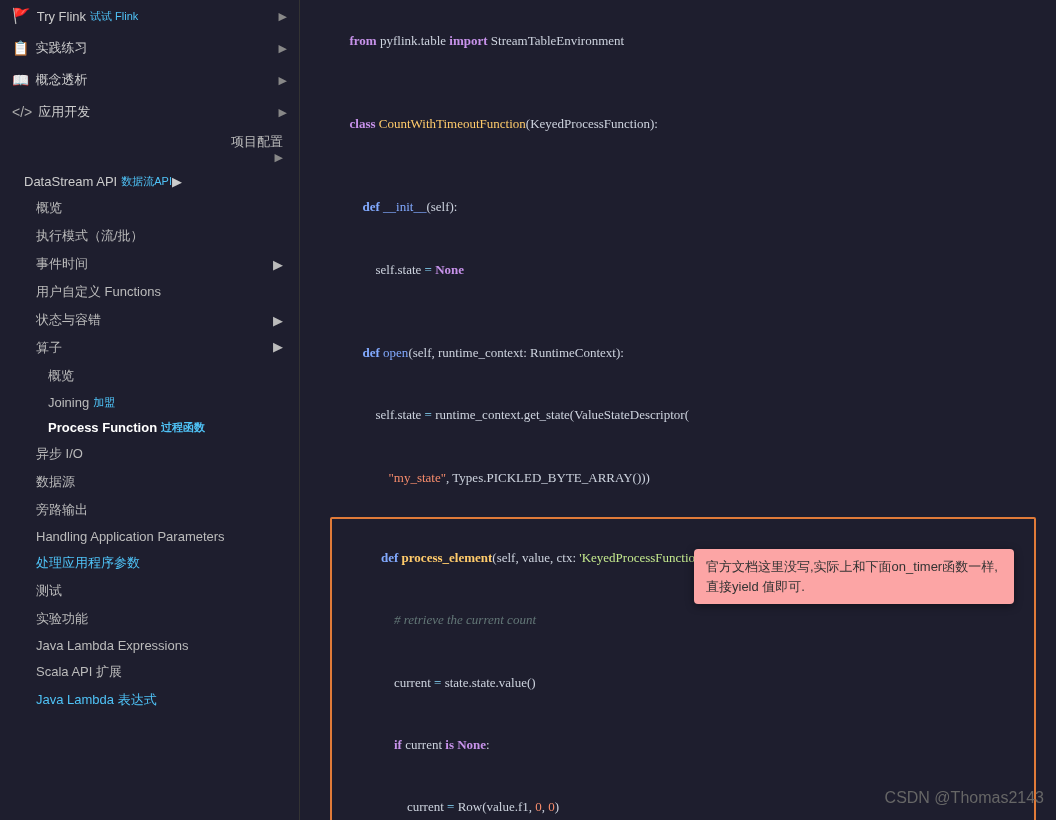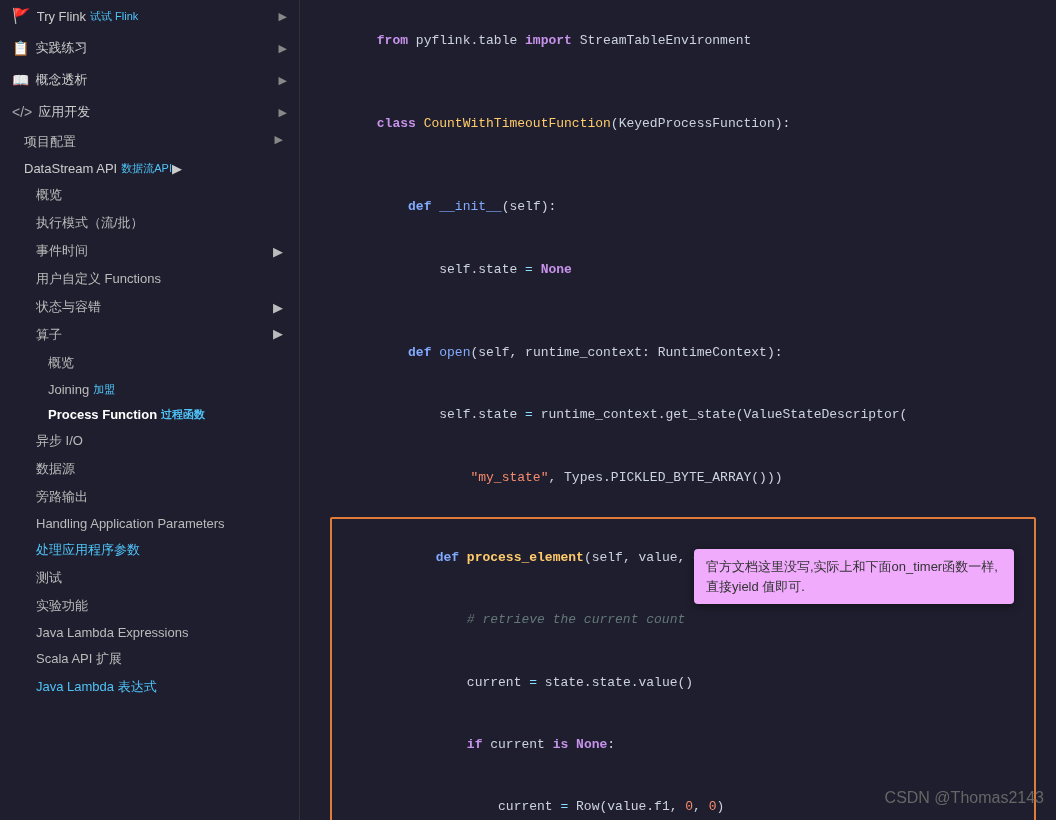--- a/index.html
+++ b/index.html
@@ -36,21 +36,22 @@
     .sidebar-icon-flag { color: #4fc3f7; font-size: 15px; margin-right: 6px; }
     .sidebar-icon-practice { color: #aaa; font-size: 14px; margin-right: 6px; }
     .sidebar-icon-concept { color: #aaa; font-size: 14px; margin-right: 6px; }
     .sidebar-icon-dev { color: #aaa; font-size: 14px; margin-right: 6px; }
 
     .sidebar-child {
       padding: 5px 16px 5px 24px;
       color: #bbb;
       cursor: pointer;
       display: flex;
-      align-items: flex-start;
+      align-items: flex-end;
+      flex-direction: column;
     }
     .sidebar-child .chevron { margin-left: auto; font-size: 11px; color: #888; }
 
     .sidebar-subchild {
       padding: 5px 16px 5px 36px;
       color: #bbb;
       cursor: pointer;
     }
 
     .sidebar-link {
@@ -91,20 +92,21 @@
       font-size: 13px;
       line-height: 1.6;
       color: #cdd3de;
       padding: 0 20px 0 30px;
     }
 
     .code-line {
       white-space: pre;
       display: block;
       min-height: 1.6em;
+      font-family: Liberation Serif, serif;
     }
 
     
     .kw { color: #c792ea; font-weight: bold; } 
     .kw-def { color: #82aaff; font-weight: bold; } 
     .fn { color: #82aaff; } 
     .fn-highlight { color: #ffcb6b; font-weight: bold; }
     .cls { color: #ffcb6b; } 
     .str-orange { color: #f78c6c; } 
     .num { color: #f78c6c; }
@@ -121,21 +123,21 @@
       border-radius: 2px;
       position: relative;
       background: #1e1e2e;
     }
 
     
     .annotation-popup {
       position: absolute;
       right: 20px;
       top: 30px;
-      background: #f0abfc;
+      background: #fca5a5;
       color: #333;
       font-size: 13px;
       font-family: 'Segoe UI', Arial, sans-serif;
       padding: 8px 12px;
       border-radius: 4px;
       max-width: 320px;
       line-height: 1.5;
       z-index: 10;
       box-shadow: 0 2px 8px rgba(0,0,0,0.4);
     }

